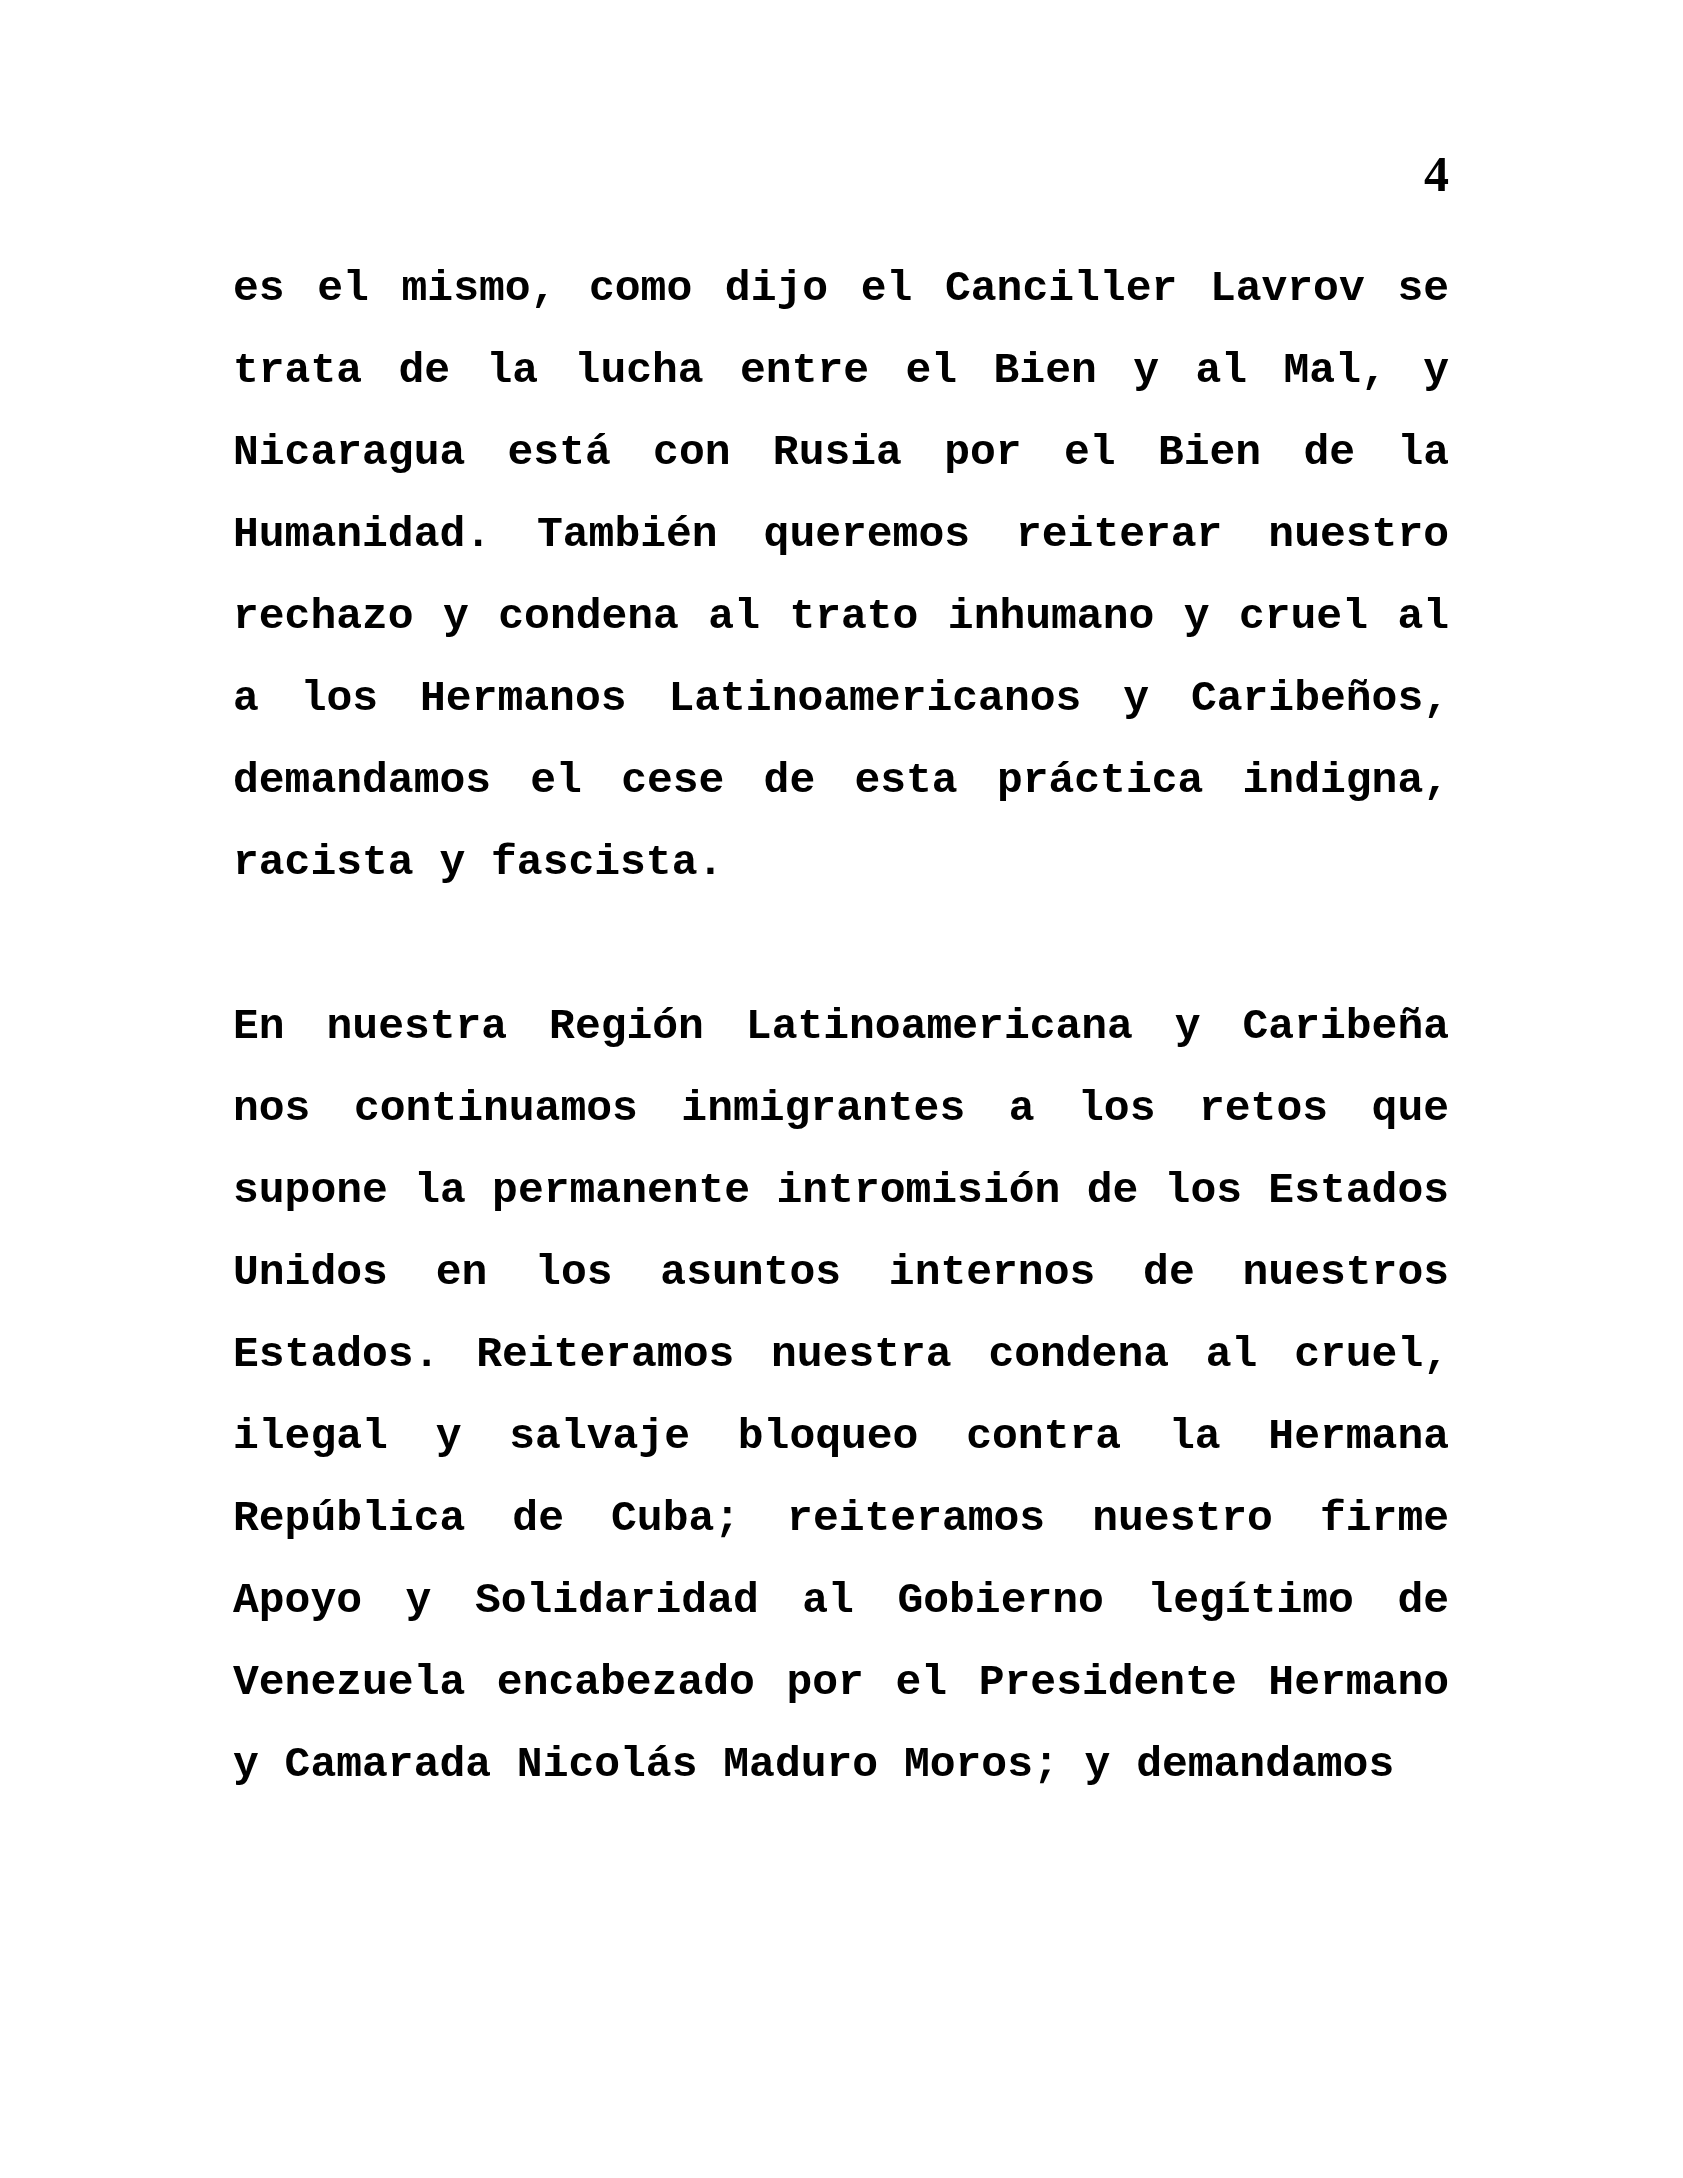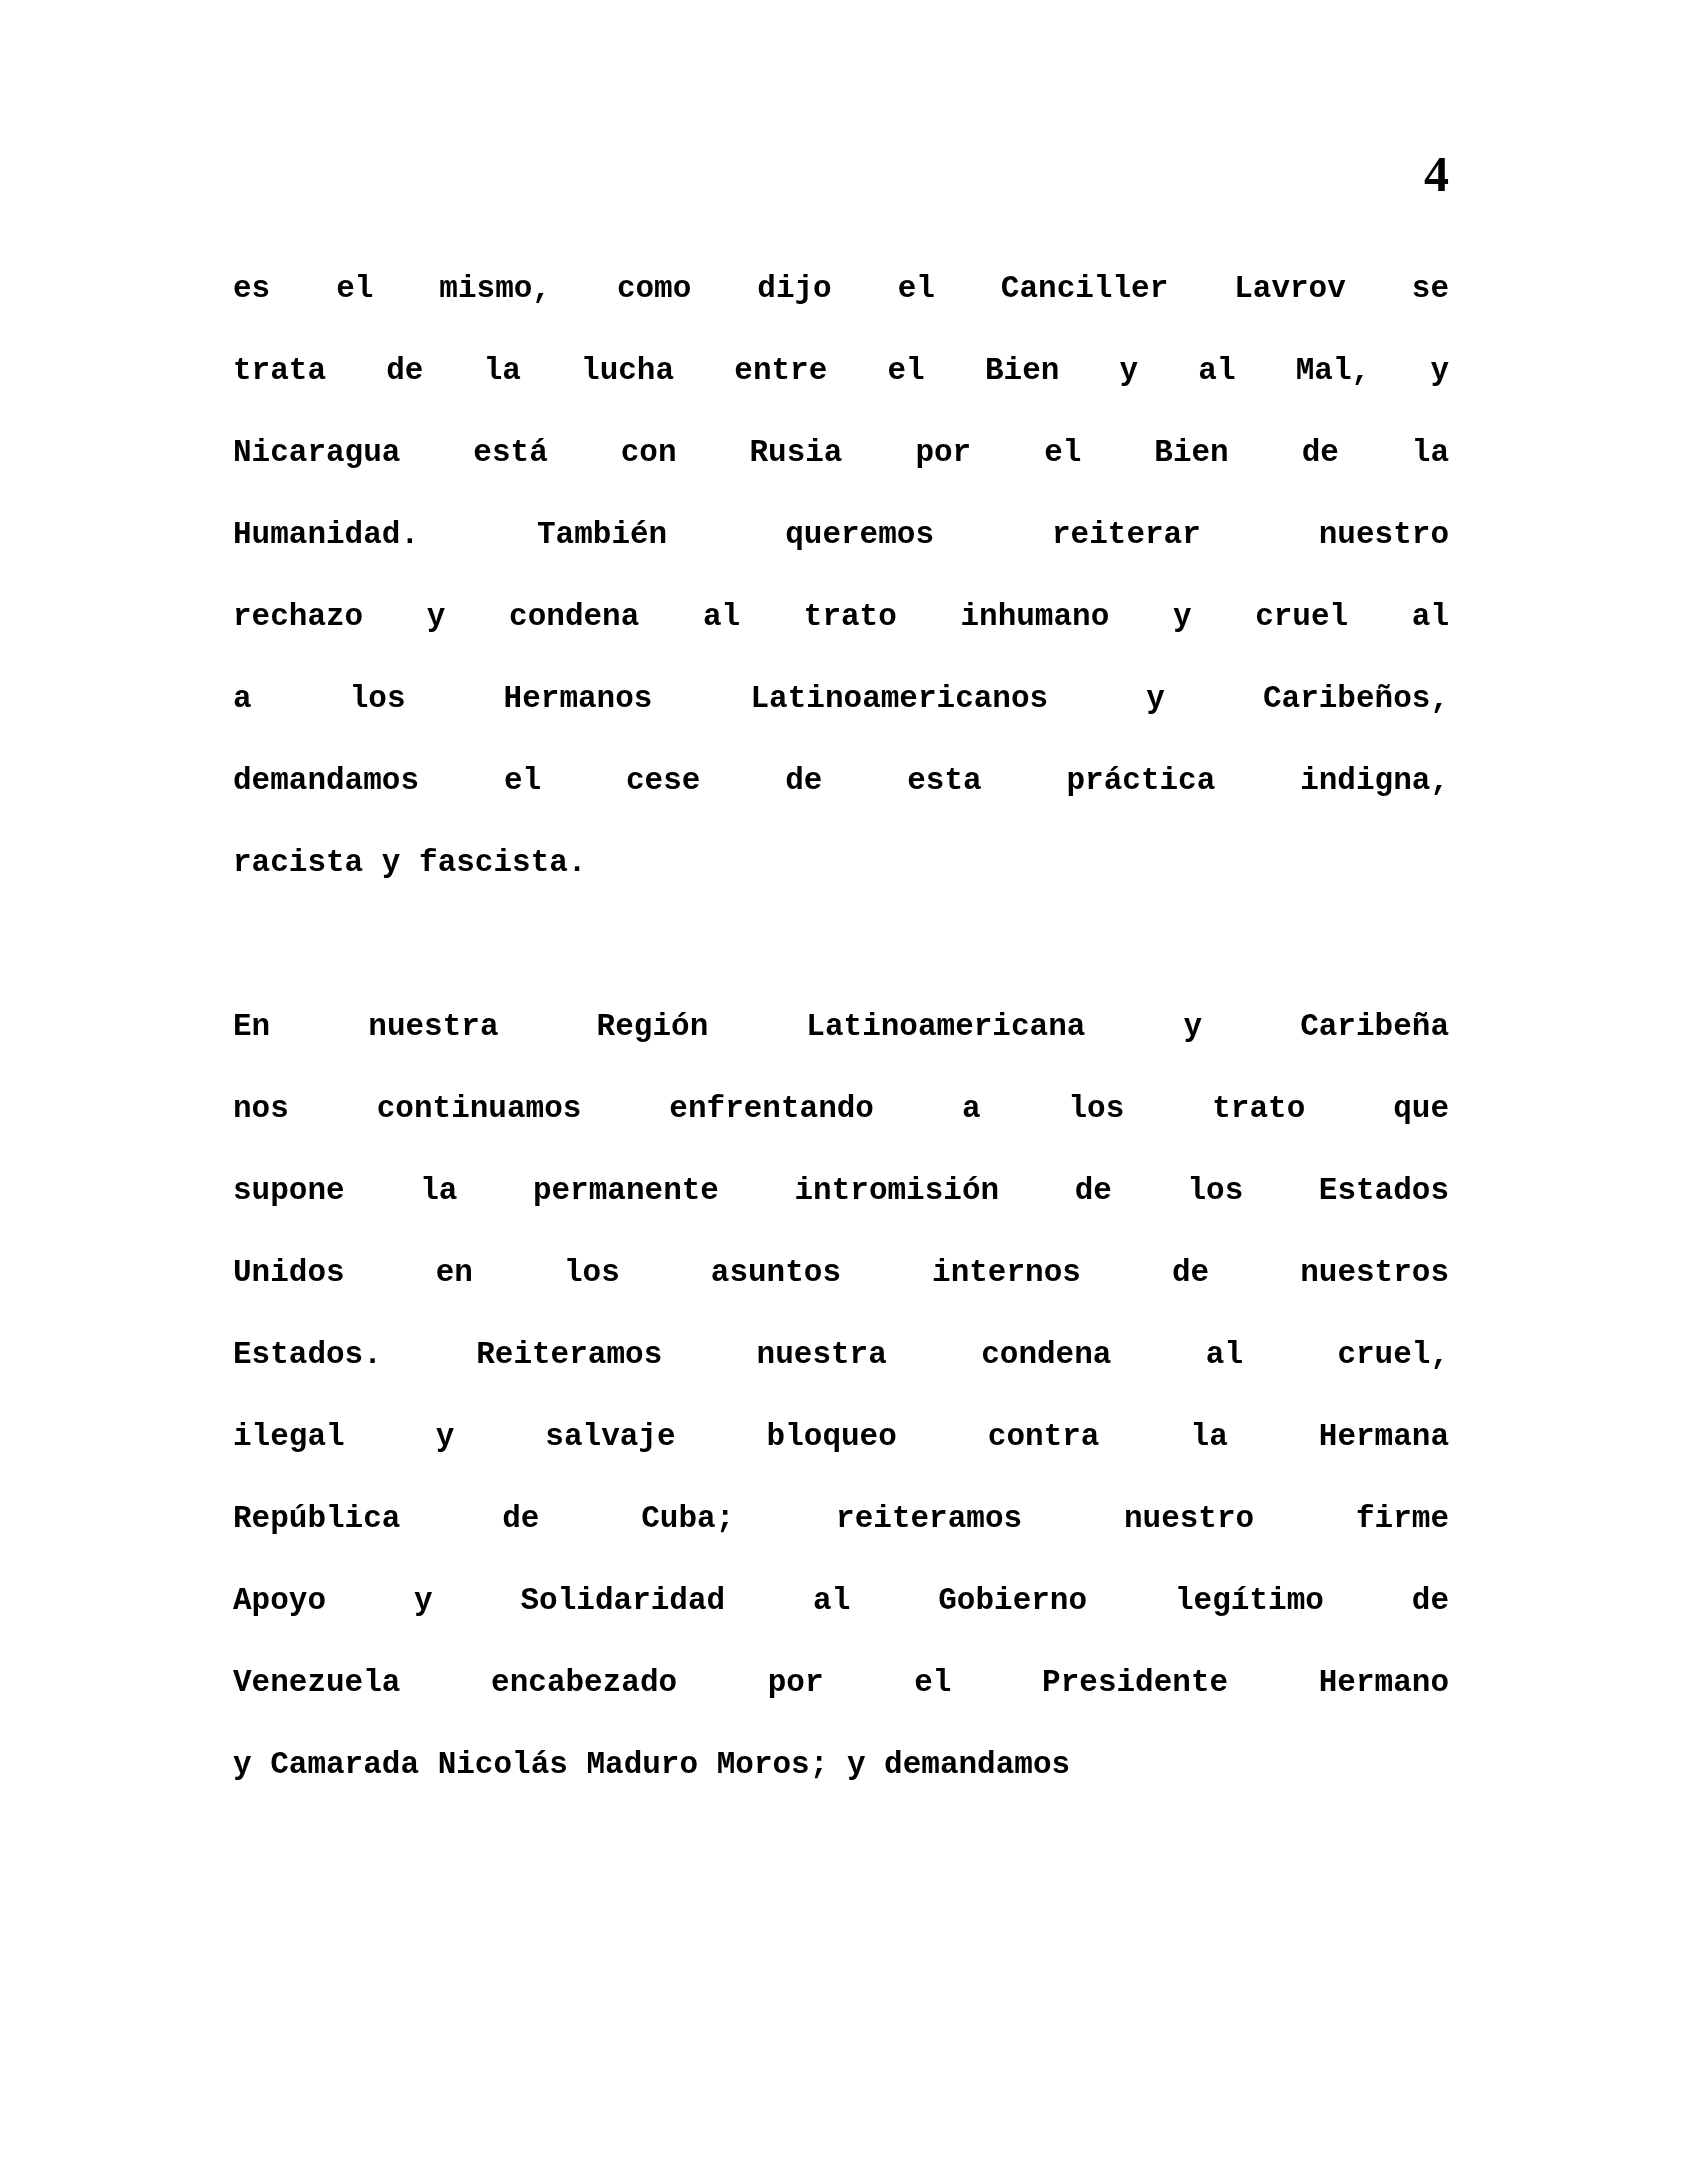--- a/index.html
+++ b/index.html
@@ -27,21 +27,21 @@
     color: #000000;
   }
   .document-body {
     position: absolute;
     top: 248px;
     left: 233px;
     width: 1216px;
     color: #000000;
     font-family: "Liberation Mono", "DejaVu Sans Mono", monospace;
     font-weight: bold;
-    font-size: 31px;
+    font-size: 43px;
     line-height: 82px;
   }
   .para + .para {
     margin-top: 82px; 
   }
   .line {
     text-align: justify;
     text-align-last: justify;
     word-spacing: normal;
   }
@@ -61,21 +61,21 @@
         <div class="line">trata de la lucha entre el Bien y al Mal, y</div>
         <div class="line">Nicaragua está con Rusia por el Bien de la</div>
         <div class="line">Humanidad. También queremos reiterar nuestro</div>
         <div class="line">rechazo y condena al trato inhumano y cruel al</div>
         <div class="line">a los Hermanos Latinoamericanos y Caribeños,</div>
         <div class="line">demandamos el cese de esta práctica indigna,</div>
         <div class="line last">racista y fascista.</div>
       </div>
       <div class="para">
         <div class="line">En nuestra Región Latinoamericana y Caribeña</div>
-        <div class="line">nos continuamos enfrentando a los trato que</div>
+        <div class="line">nos continuamos inmigrantes a los retos que</div>
         <div class="line">supone la permanente intromisión de los Estados</div>
         <div class="line">Unidos en los asuntos internos de nuestros</div>
         <div class="line">Estados. Reiteramos nuestra condena al cruel,</div>
         <div class="line">ilegal y salvaje bloqueo contra la Hermana</div>
         <div class="line">República de Cuba; reiteramos nuestro firme</div>
         <div class="line">Apoyo y Solidaridad al Gobierno legítimo de</div>
         <div class="line">Venezuela encabezado por el Presidente Hermano</div>
         <div class="line last">y Camarada Nicolás Maduro Moros; y demandamos</div>
       </div>
     </div>

